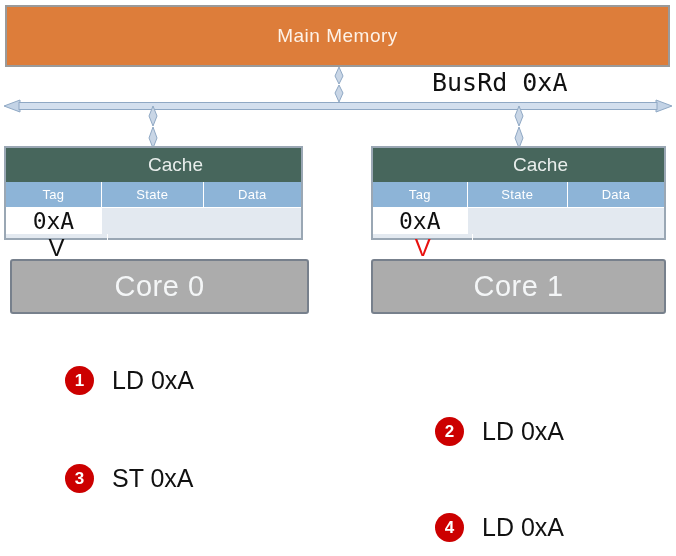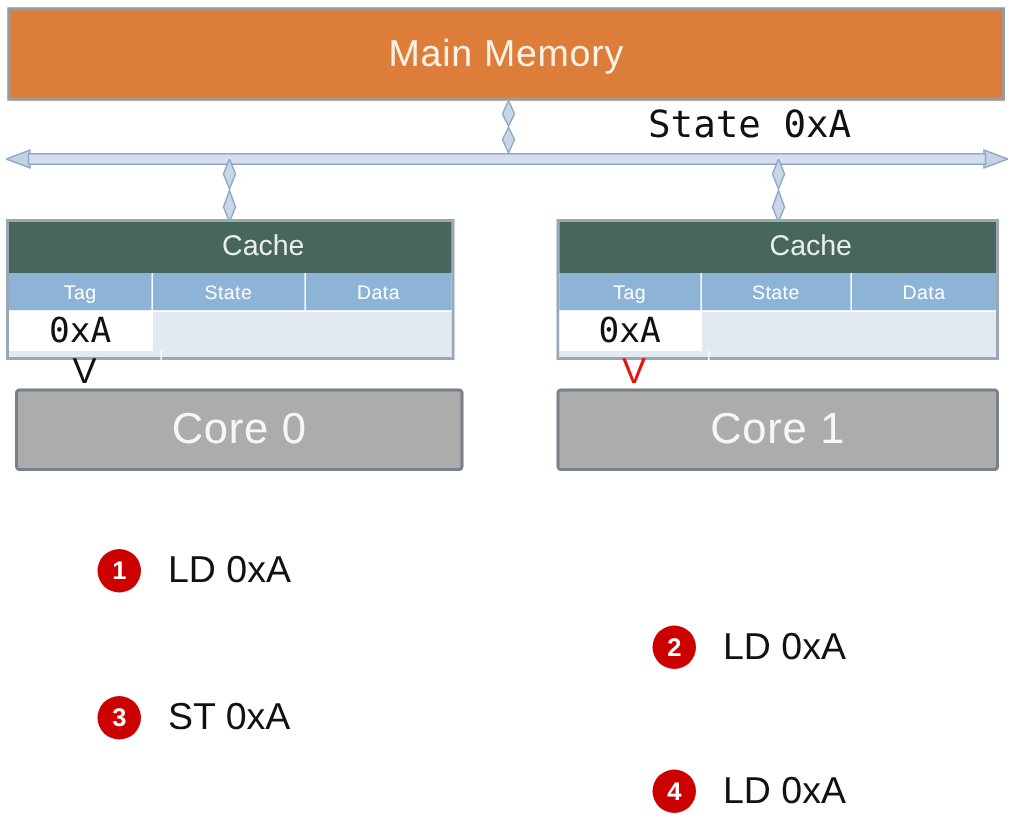--- a/index.html
+++ b/index.html
@@ -14,21 +14,21 @@
   
   .main-memory {
     position: absolute;
     left: 5px; top: 5px; width: 665px; height: 62px;
     background: #DD7D3A;
     border: 2px solid #9a9a9a;
     display: flex; align-items: center; justify-content: center;
   }
   .main-memory .label {
     color: #fdf2e8;
-    font-size: 25px;
+    font-size: 19px;
     letter-spacing: 0.5px;
   }
 
   
   .bus-line {
     position: absolute;
     left: 4px; top: 99px; width: 668px; height: 7px;
   }
   .busrd-label {
     position: absolute;
@@ -133,21 +133,21 @@
     <span class="label">Main Memory</span>
   </div>
 
   <div class="vconn" style="left:330px; top:67px; width:18px; height:35px;">
     <svg width="18" height="35" viewBox="0 0 18 35">
       <polygon points="9,0 13,9 9,17 5,9" fill="#C9D6E6" stroke="#8FA8C4" stroke-width="1"></polygon>
       <polygon points="9,35 13,26 9,18 5,26" fill="#C9D6E6" stroke="#8FA8C4" stroke-width="1"></polygon>
     </svg>
   </div>
 
-  <div class="busrd-label">State 0xA</div>
+  <div class="busrd-label">BusRd 0xA</div>
 
   <div class="bus-line">
     <svg width="668" height="14" viewBox="0 0 668 14">
       <polygon points="0,7 16,1 16,13" fill="#C3D3E6" stroke="#8FA8C4" stroke-width="1"></polygon>
       <polygon points="668,7 652,1 652,13" fill="#C3D3E6" stroke="#8FA8C4" stroke-width="1"></polygon>
       <rect x="15" y="3.5" width="638" height="7" fill="#D3DFEE" stroke="#8FA8C4" stroke-width="1"></rect>
     </svg>
   </div>
 
   <div class="vconn" style="left:144px; top:106px; width:18px; height:42px;">

